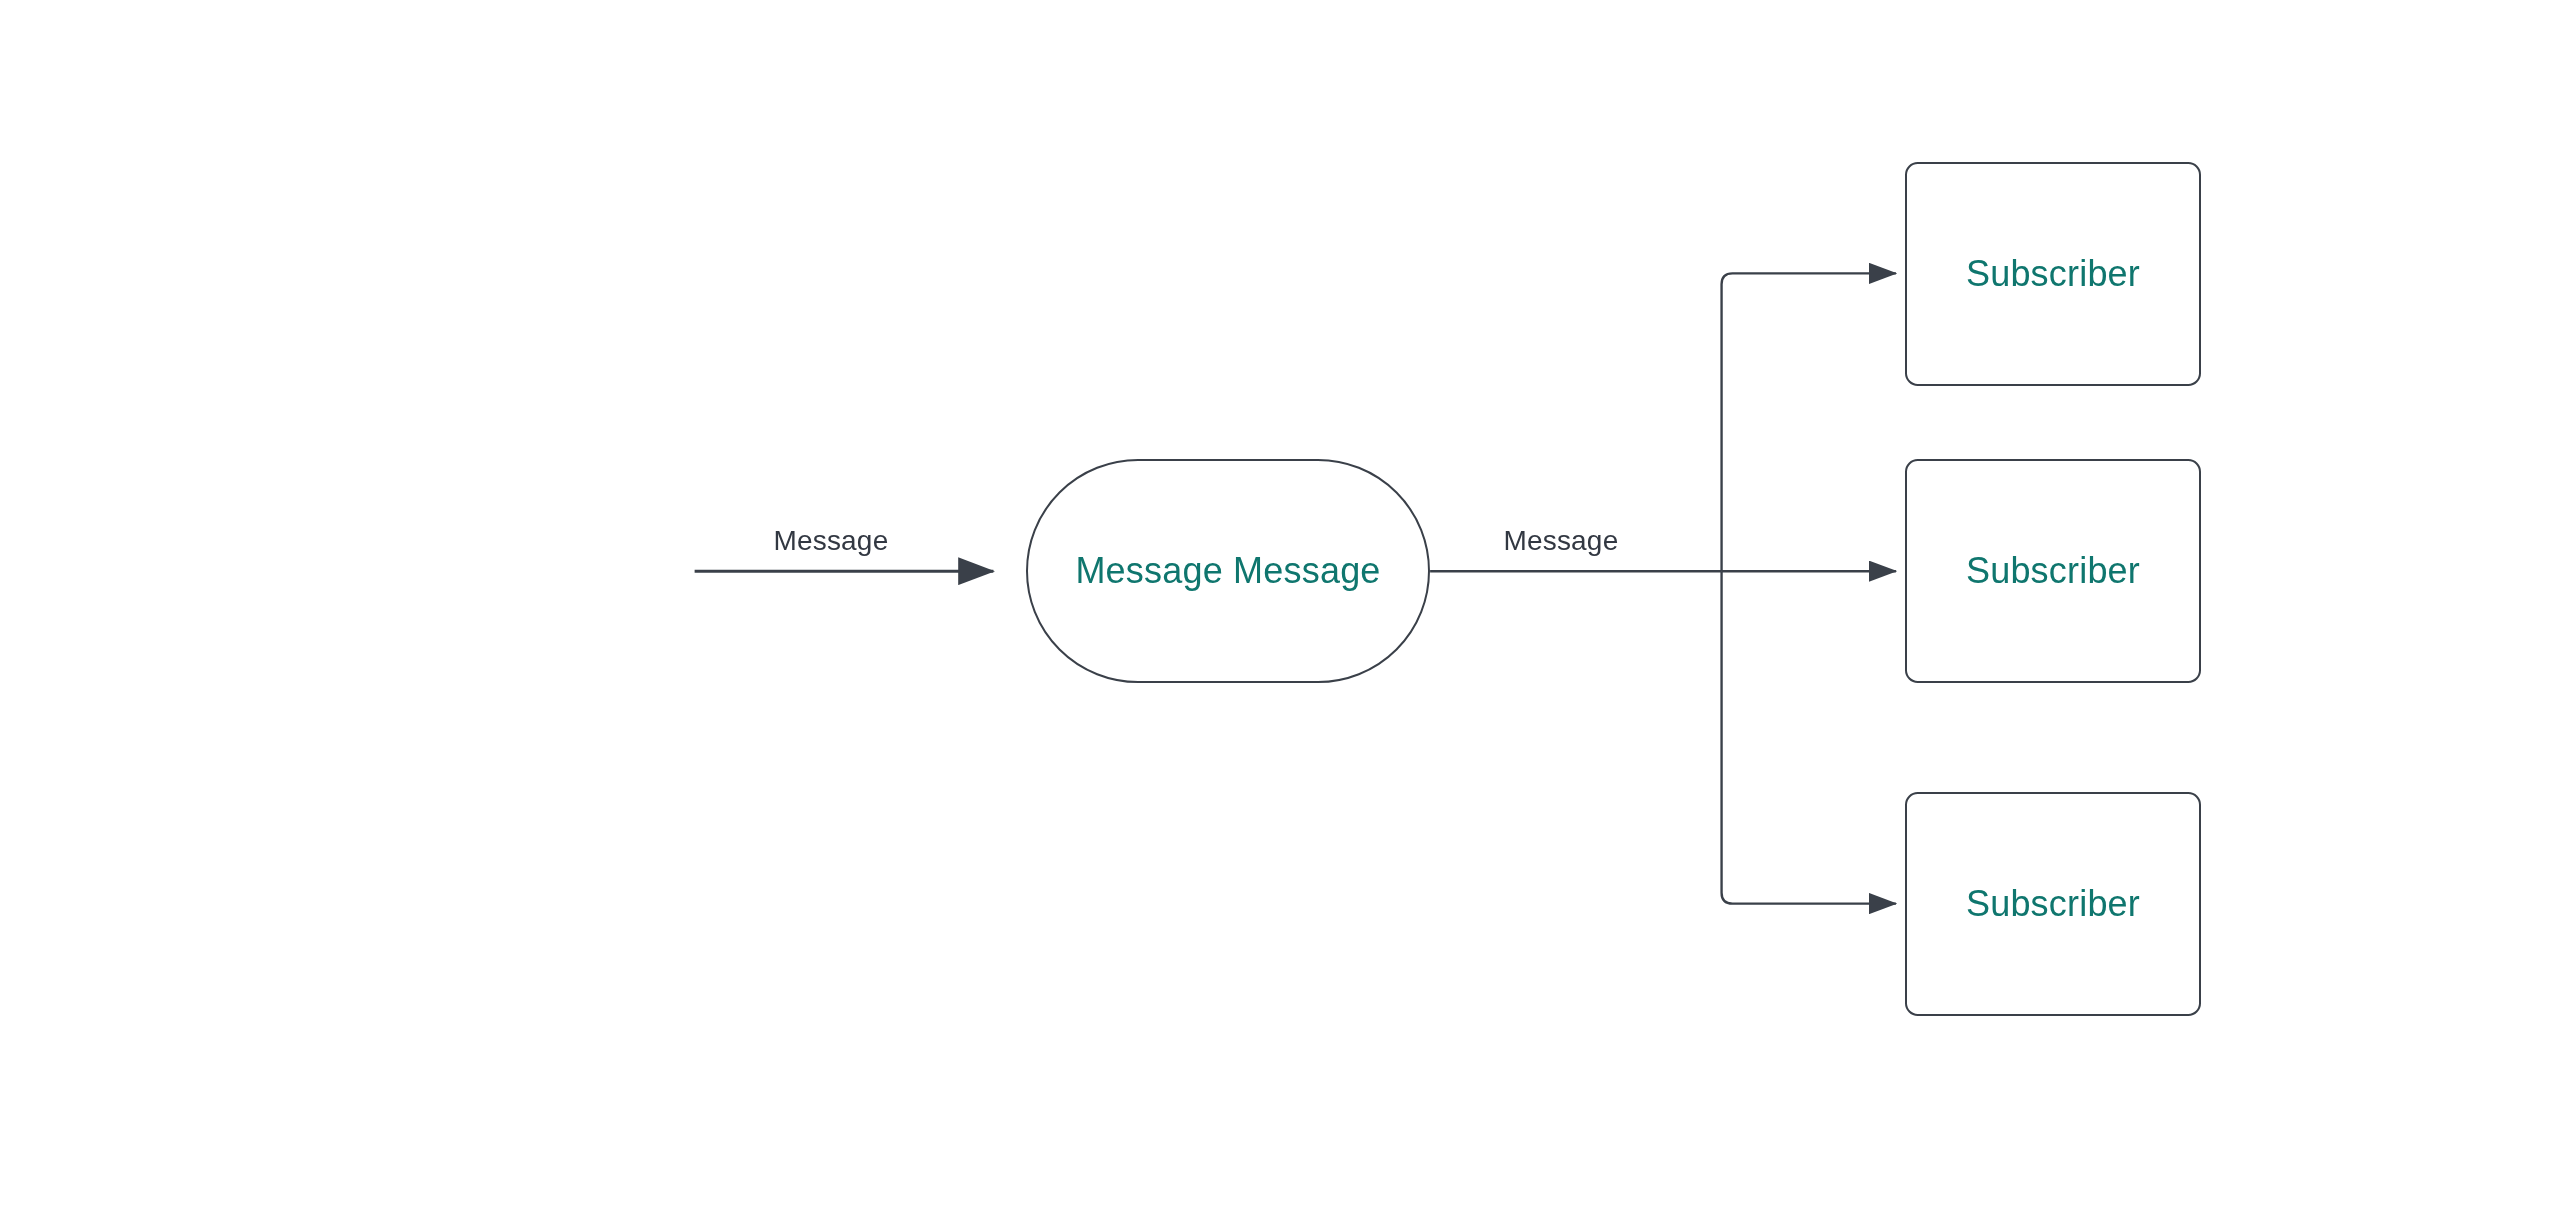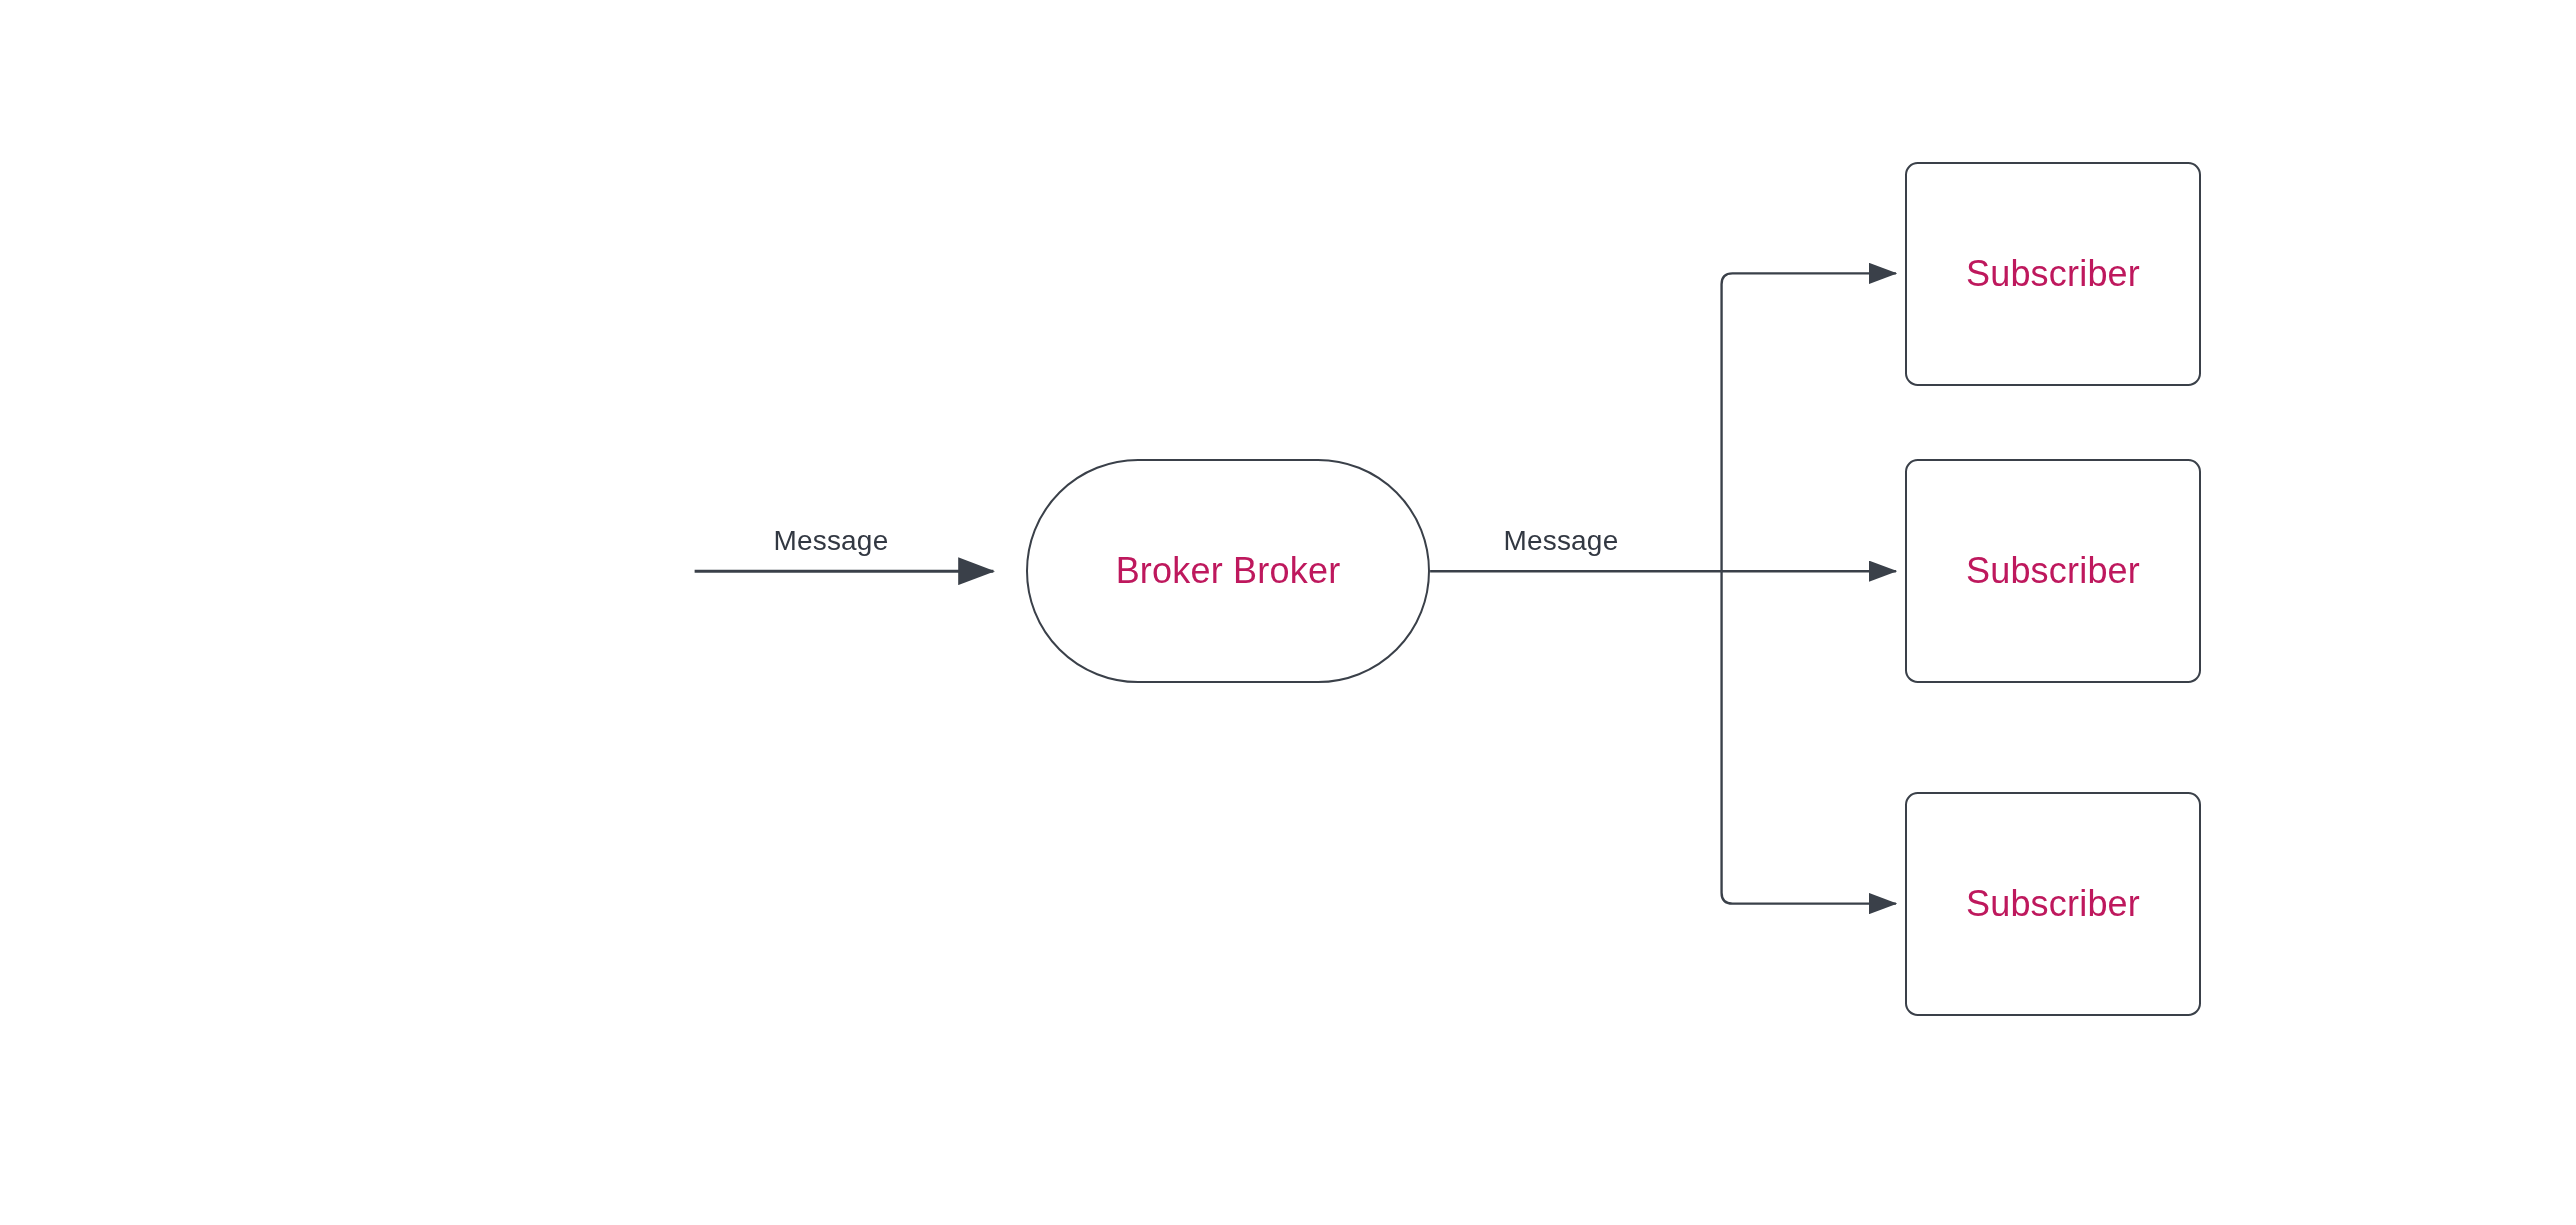--- a/index.html
+++ b/index.html
@@ -25,21 +25,21 @@
     height: 1226px;
   }
   .node {
     position: absolute;
     box-sizing: border-box;
     background: #ffffff;
     border: 2.7px solid #3a4049;
     display: flex;
     align-items: center;
     justify-content: center;
-    color: #be185d;
+    color: #0f766e;
     font-size: 36px;
     font-family: "Liberation Sans", sans-serif;
     font-weight: 400;
     letter-spacing: 0.2px;
     white-space: nowrap;
   }
   .node-rect {
     border-radius: 12.7px;
   }
   .node-stadium {
@@ -75,21 +75,21 @@
 
     <path d="M 1896 629 L 1896 313 Q 1896 301 1908 301 L 2088 301" fill="none" stroke="#3a4049" stroke-width="2.6" marker-end="url(#arrow)"></path>
 
     <path d="M 1896 629 L 2088 629" fill="none" stroke="#3a4049" stroke-width="2.6" marker-end="url(#arrow)"></path>
 
     <path d="M 1896 629 L 1896 983 Q 1896 995 1908 995 L 2088 995" fill="none" stroke="#3a4049" stroke-width="2.6" marker-end="url(#arrow)"></path>
   </svg>
 
 
   <div class="node node-stadium" style="left:1026px; top:459px; width:404px; height:224px;">
-    <span>Broker Broker</span>
+    <span>Message Message</span>
   </div>
 
   <div class="node node-rect" style="left:1905px; top:162px; width:296px; height:224px;">
     <span>Subscriber</span>
   </div>
 
   <div class="node node-rect" style="left:1905px; top:459px; width:296px; height:224px;">
     <span>Subscriber</span>
   </div>
 

